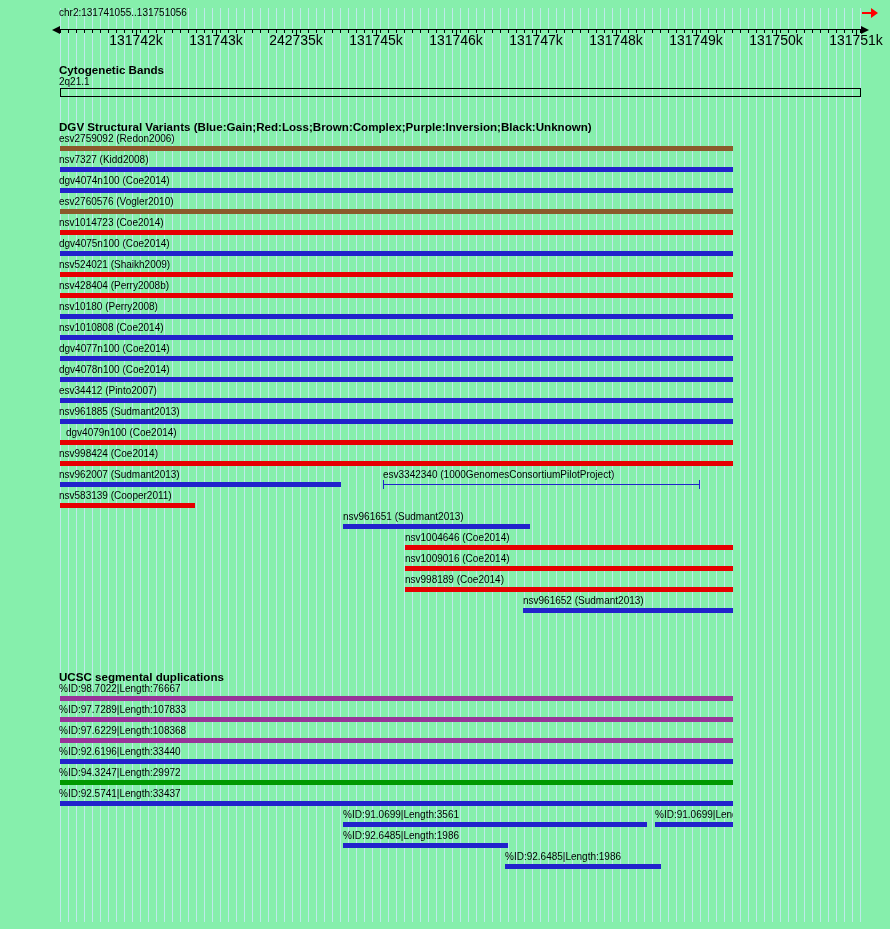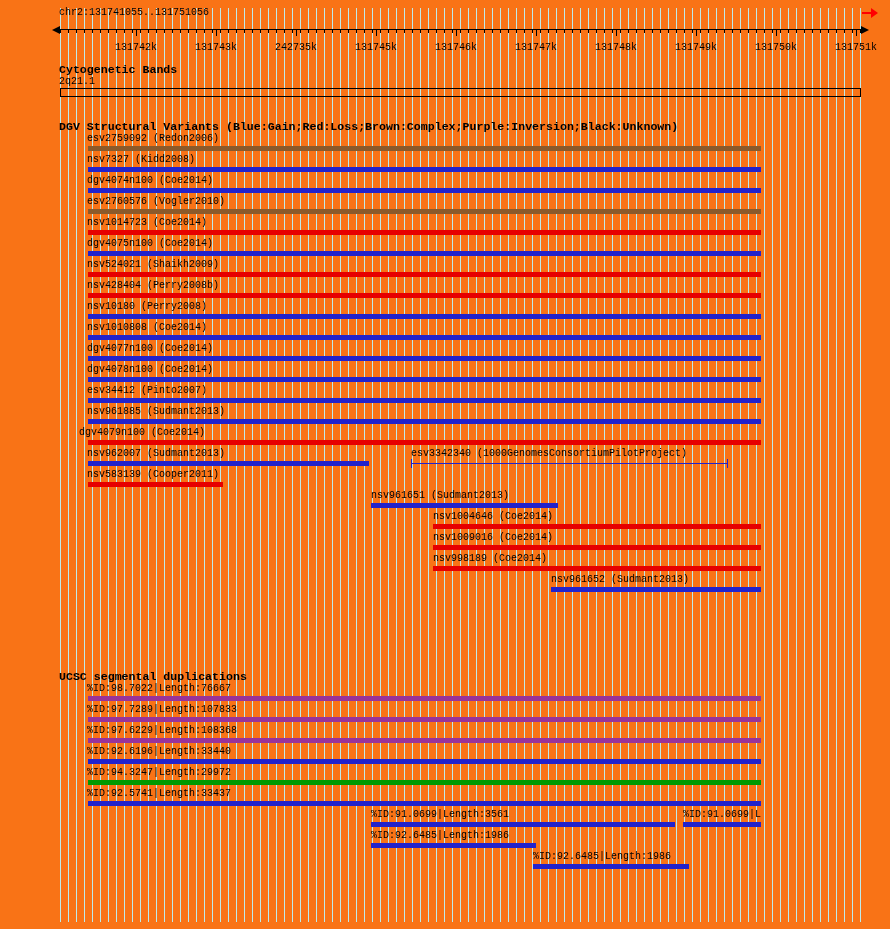--- a/index.html
+++ b/index.html
@@ -1,48 +1,48 @@
 <!DOCTYPE html>
 <html style="--blue: #2222CC; --red: #E60000; --brown: #8B5A2B; --purple: #993399; --green: #009900; --grid_line: #BEEAEA; --marker: #FF0000;"><head>
 <meta charset="utf-8">
 <style>
   * { margin:0; padding:0; box-sizing:border-box; }
   body { background:#fff; }
   #screen {
     position:relative; width:890px; height:929px; overflow:hidden;
-    background:#f97316; color:#000;
-    font-family:Liberation Mono, monospace;
+    background:#86efac; color:#000;
+    font-family:Liberation Sans, sans-serif;
   }
   #grid {
     position:absolute; left:60px; top:8px; width:801px; height:914px;
     background-image: repeating-linear-gradient(to right,
       var(--grid_line) 0px, var(--grid_line) 1px, transparent 1px, transparent 8px);
   }
   .small { font-size:10px; line-height:12px; white-space:pre; }
   .title { position:absolute; font-size:11.6px; line-height:13px; font-weight:bold; white-space:pre; }
   #pos-label { position:absolute; left:59px; top:7px; }
   #ruler { position:absolute; left:60px; top:22px; width:801px; height:26px; }
   #ruler-line { position:absolute; left:0; top:7px; width:801px; height:1px; background:#000; }
   .arrowhead { position:absolute; top:4px; width:0; height:0;
     border-top:4px solid transparent; border-bottom:4px solid transparent; }
   #arrow-left  { left:-8px; border-right:8px solid #000; }
   #arrow-right { left:801px; border-left:8px solid #000; }
   .tick { position:absolute; top:8px; width:1px; background:#000; }
   .tick.minor { height:3px; }
   .tick.major { height:6px; }
-  .ticklabel { position:absolute; top:20px; transform:translateX(-50%); font-size:10px; line-height:12px; white-space:pre; }
+  .ticklabel { position:absolute; top:12px; transform:translateX(-50%); font-size:14px; line-height:12px; white-space:pre; }
   #end-marker { position:absolute; left:862px; top:8px; color:var(--marker); }
   #cyto-title { left:59px; top:63px; }
   #cyto-band-label { position:absolute; left:59px; top:76px; }
   #cyto-box { position:absolute; left:60px; top:88px; width:801px; height:9px; border:1px solid #000; background:transparent; }
   #dgv-title { left:59px; top:120px; }
   #dgv-rows { position:absolute; left:0; top:133px; width:890px; }
   #segdup-title { left:59px; top:670px; }
   #segdup-rows { position:absolute; left:0; top:683px; width:890px; }
-  .trackrow { position:relative; height:21px; width:733px; overflow:hidden;margin-left:28px; }
+  .trackrow { position:relative; height:21px; width:733px; overflow:hidden; }
   .flabel { position:absolute; top:0; font-size:10px; line-height:12px; white-space:pre; }
   .fbar { position:absolute; top:13px; height:5px; }
   .fspan { position:absolute; top:11px; height:9px;
     border-left:1px solid currentColor; border-right:1px solid currentColor;
     background-image: linear-gradient(to bottom,
       transparent 0px, transparent 4px, currentColor 4px, currentColor 5px, transparent 5px);
   }
 </style>
 </head>
 <body>
@@ -240,21 +240,25 @@
       </div>
       <div class="trackrow">
         <span class="flabel" style="left: 59px;">esv34412 (Pinto2007)</span>
         <div class="fbar" style="left: 60px; width: 801px; background: rgb(34, 34, 204);"></div>
       </div>
       <div class="trackrow">
         <span class="flabel" style="left: 59px;">nsv961885 (Sudmant2013)</span>
         <div class="fbar" style="left: 60px; width: 801px; background: rgb(34, 34, 204);"></div>
       </div>
       <div class="trackrow">
-        <span class="flabel" style="left: 51px;">dgv4079n100 (Coe2014)</span>
+        <span class="flabel" style="left: 66px;">dgv4079n100 (Coe2014)</span>
+        <div class="fbar" style="left: 60px; width: 801px; background: rgb(230, 0, 0);"></div>
+      </div>
+      <div class="trackrow">
+        <span class="flabel" style="left: 59px;">nsv998424 (Coe2014)</span>
         <div class="fbar" style="left: 60px; width: 801px; background: rgb(230, 0, 0);"></div>
       </div>
       <div class="trackrow">
         <span class="flabel" style="left: 59px;">nsv962007 (Sudmant2013)</span>
         <div class="fbar" style="left: 60px; width: 281px; background: rgb(34, 34, 204);"></div>
         <span class="flabel" style="left: 383px;">esv3342340 (1000GenomesConsortiumPilotProject)</span>
         <div class="fspan" style="left: 383px; width: 317px; color: rgb(34, 34, 204);"></div>
         <span class="flabel" style="left: 793px;">nsv963851 (Sudma</span>
         <div class="fbar" style="left: 845px; width: 45px; background: rgb(34, 34, 204);"></div>
       </div>

